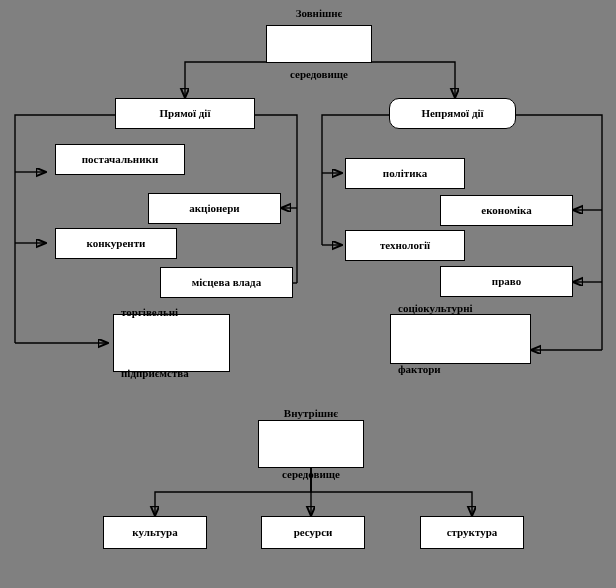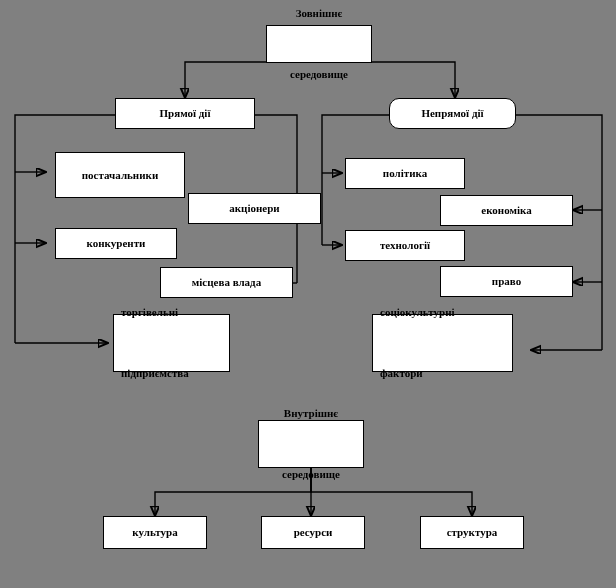--- a/index.html
+++ b/index.html
@@ -107,25 +107,25 @@
   </div>
 
   <div class="node" style="left:115px; top:98px; width:140px; height:31px;">
     <span class="ln">Прямої дії</span>
   </div>
 
   <div class="node" style="left:389px; top:98px; width:127px; height:31px;border-radius:10px;">
     <span class="ln">Непрямої дії</span>
   </div>
 
-  <div class="node" style="left:55px; top:152px; width:130px; height:46px;">
+  <div class="node" style="left:55px; top:144px; width:130px; height:31px;">
     <span class="ln">постачальники</span>
   </div>
 
-  <div class="node" style="left:148px; top:193px; width:133px; height:31px;margin-left:40px;">
+  <div class="node" style="left:148px; top:193px; width:133px; height:31px;">
     <span class="ln">акціонери</span>
   </div>
 
   <div class="node" style="left:55px; top:228px; width:122px; height:31px;">
     <span class="ln">конкуренти</span>
   </div>
 
   <div class="node" style="left:160px; top:267px; width:133px; height:31px;">
     <span class="ln">місцева влада</span>
   </div>
@@ -144,21 +144,21 @@
   </div>
 
   <div class="node" style="left:345px; top:230px; width:120px; height:31px;">
     <span class="ln">технології</span>
   </div>
 
   <div class="node" style="left:440px; top:266px; width:133px; height:31px;">
     <span class="ln">право</span>
   </div>
 
-  <div class="node multiline leftalign" style="left:372px; top:314px; width:141px; height:58px;">
+  <div class="node multiline leftalign" style="left:390px; top:314px; width:141px; height:50px;">
     <span class="ln">соціокультурні</span>
     <span class="ln">фактори</span>
   </div>
 
   <div class="node multiline" style="left:258px; top:420px; width:106px; height:48px;">
     <span class="ln">Внутрішнє</span>
     <span class="ln">середовище</span>
   </div>
 
   <div class="node" style="left:103px; top:516px; width:104px; height:33px;">

